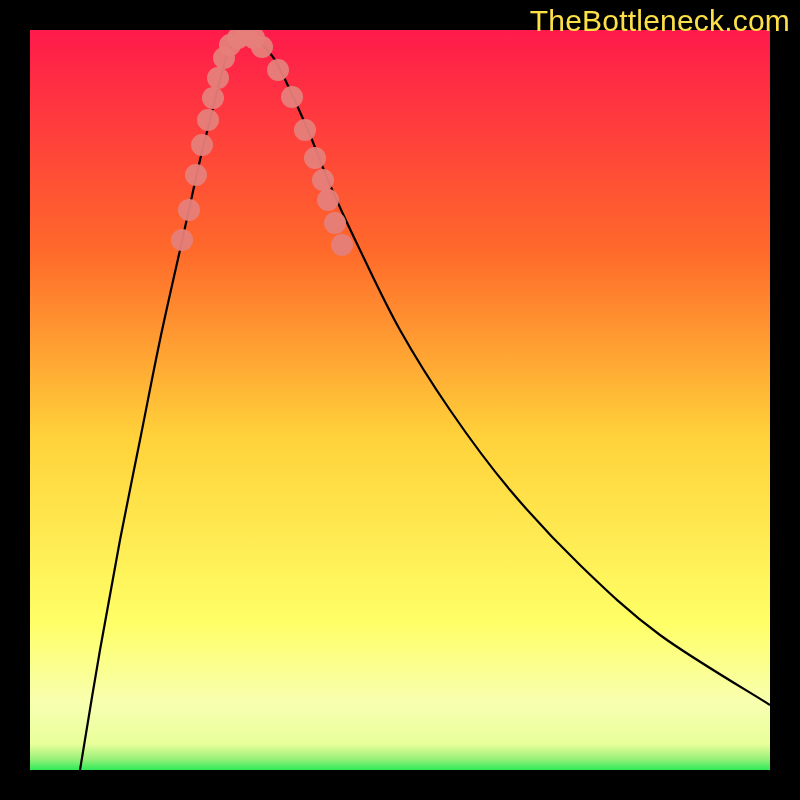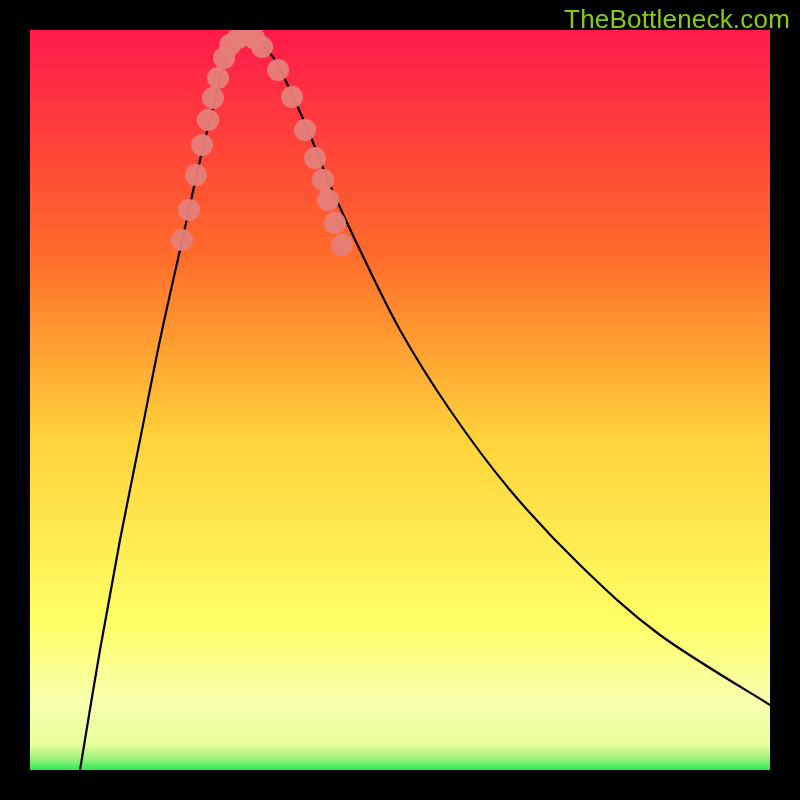--- a/index.html
+++ b/index.html
@@ -23,22 +23,22 @@
     top: 30px;
     left: 30px;
     width: 740px;
     height: 740px;
   }
   .watermark {
     position: absolute;
     top: 4px;
     right: 10px;
     font-family: Arial, Helvetica, sans-serif;
-    font-size: 26px;
-    color: #84cc16;
+    font-size: 30px;
+    color: #fde047;
     font-weight: 500;
     letter-spacing: 0.2px;
   }
   svg {
     display: block;
   }
 </style>
 </head>
 <body>
 

